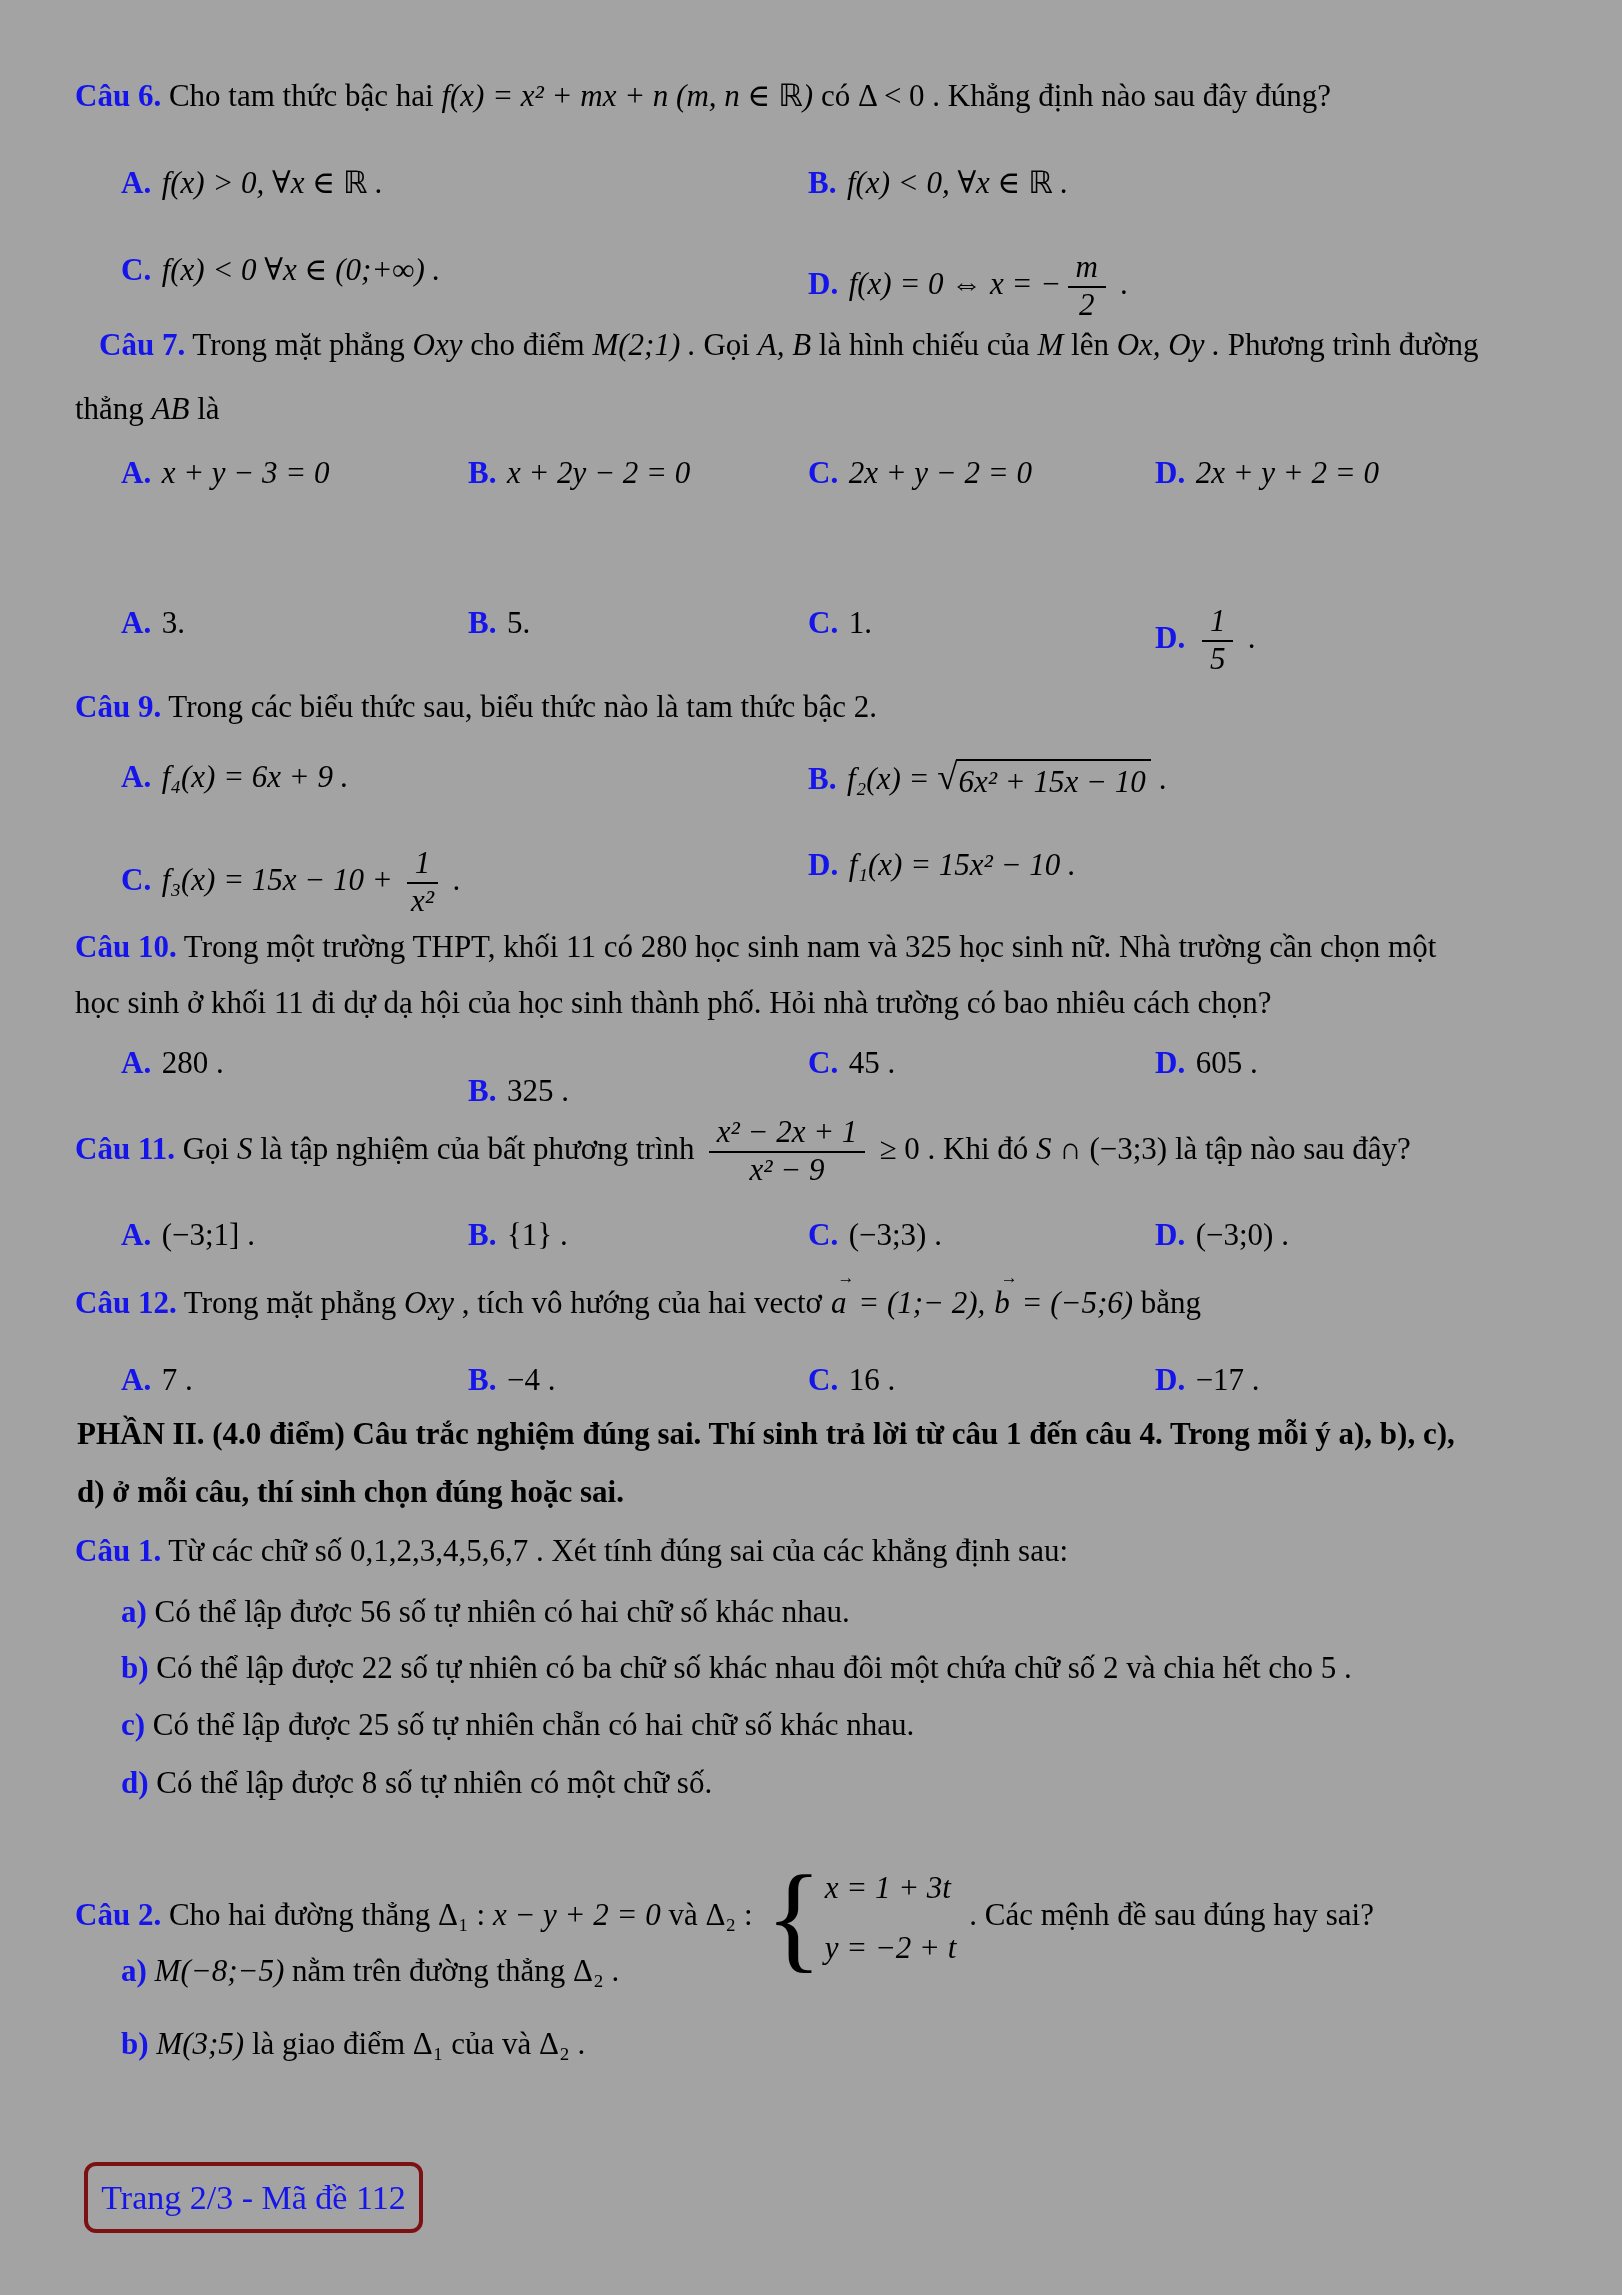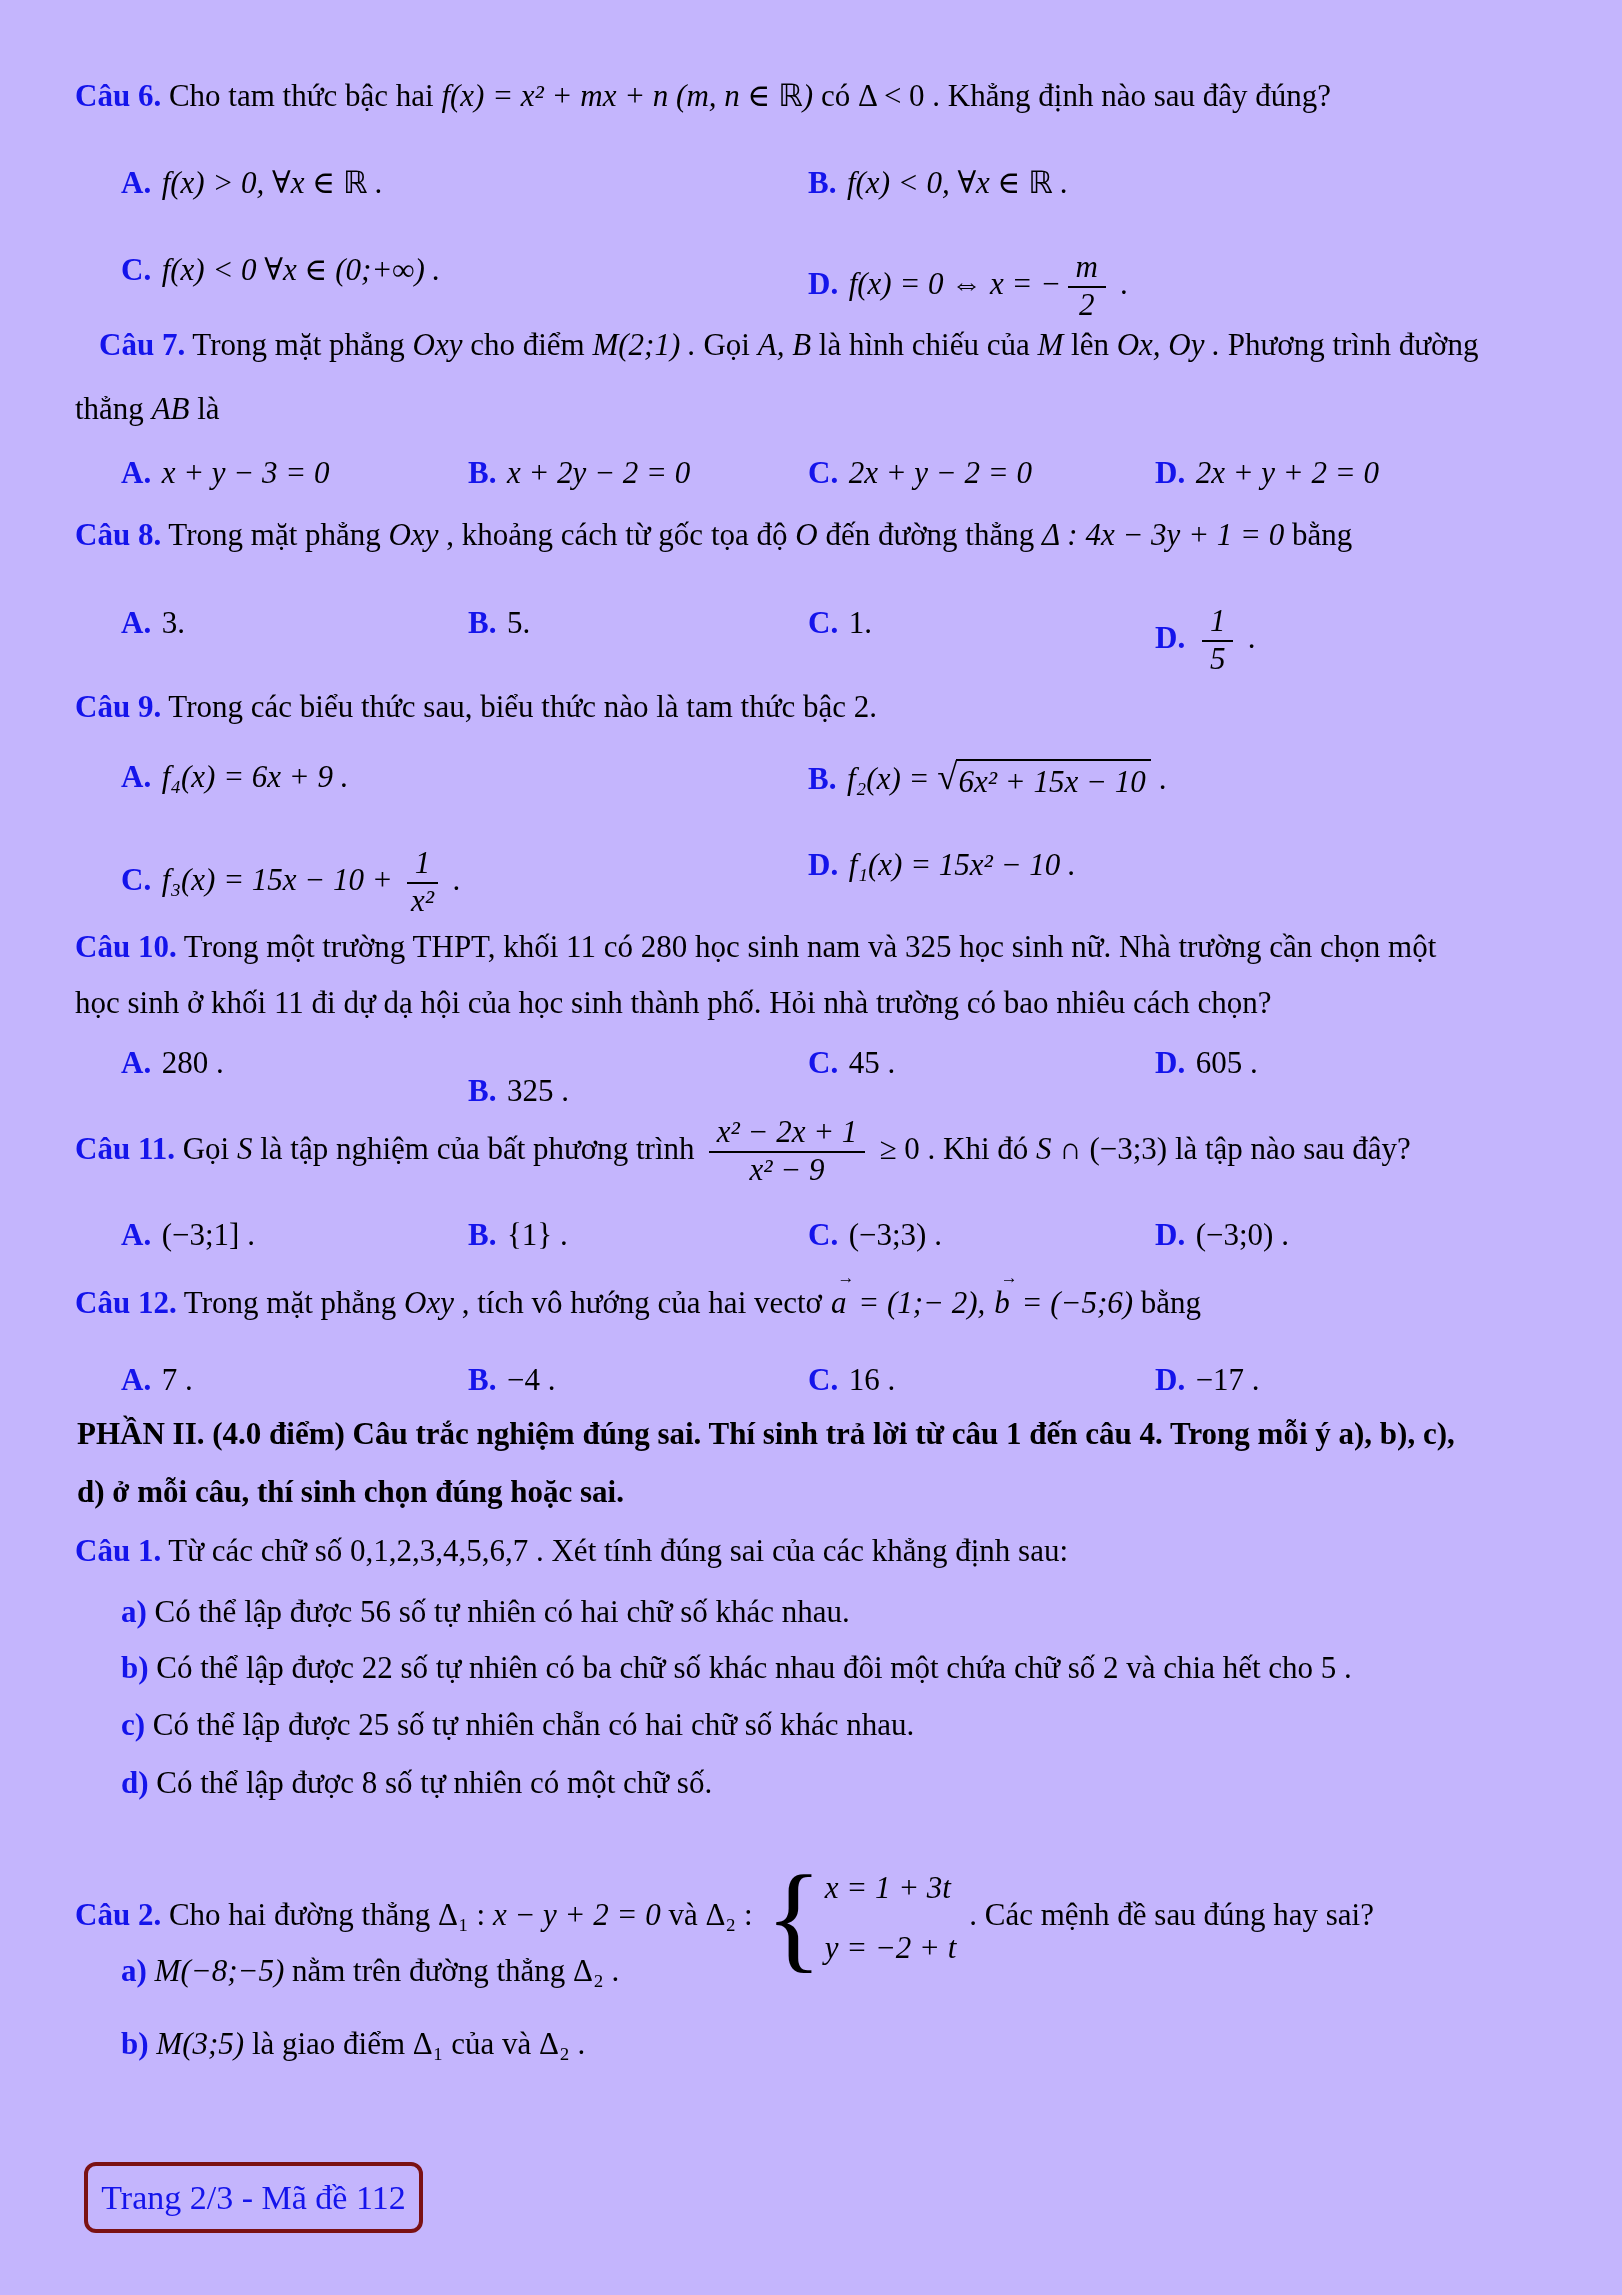--- a/index.html
+++ b/index.html
@@ -1,17 +1,17 @@
 <!DOCTYPE html>
 <html style="font-size:10.5px"><head>
 <meta charset="utf-8">
 <style>
   html,body{margin:0;padding:0;background:#ffffff;}
   .page{
-    position:relative;width:1622px;height:2295px;background:#c4b5fd;
+    position:relative;width:1622px;height:2295px;background:#a3a3a3;
     font-family:"Liberation Serif","DejaVu Serif","DejaVu Sans",serif;
     font-size:31px;color:#000;overflow:hidden;
   }
   .line{position:absolute;white-space:nowrap;}
   .qlabel{color:#1414eb;font-weight:bold;}
   .sublabel{color:#1414eb;font-weight:bold;}
   .olabel{color:#1414eb;font-weight:bold;margin-right:10.5px;}
   .m{font-style:italic;}
   .opt{position:absolute;white-space:nowrap;}
   .frac{display:inline-flex;flex-direction:column;align-items:center;vertical-align:middle;
@@ -87,30 +87,20 @@
   <div class="opt" style="top:455px;left:468px;">
     <span class="olabel">B.</span><span class="m">x + 2y − 2 = 0</span>
   </div>
   <div class="opt" style="top:455px;left:808px;">
     <span class="olabel">C.</span><span class="m">2x + y − 2 = 0</span>
   </div>
   <div class="opt" style="top:455px;left:1155px;">
     <span class="olabel">D.</span><span class="m">2x + y + 2 = 0</span>
   </div>
 
-  <div class="line" style="top:517px;left:75px;">
-    <span class="qlabel">Câu 8.</span>
-    <span>Trong mặt phẳng</span>
-    <span class="m">Oxy</span>
-    <span>, khoảng cách từ gốc tọa độ</span>
-    <span class="m">O</span>
-    <span>đến đường thẳng</span>
-    <span class="m">Δ : 4x − 3y + 1 = 0</span>
-    <span>bằng</span>
-  </div>
   <div class="opt" style="top:605px;left:121px;">
     <span class="olabel">A.</span><span>3.</span>
   </div>
   <div class="opt" style="top:605px;left:468px;">
     <span class="olabel">B.</span><span>5.</span>
   </div>
   <div class="opt" style="top:605px;left:808px;">
     <span class="olabel">C.</span><span>1.</span>
   </div>
   <div class="opt" style="top:605px;left:1155px;">

